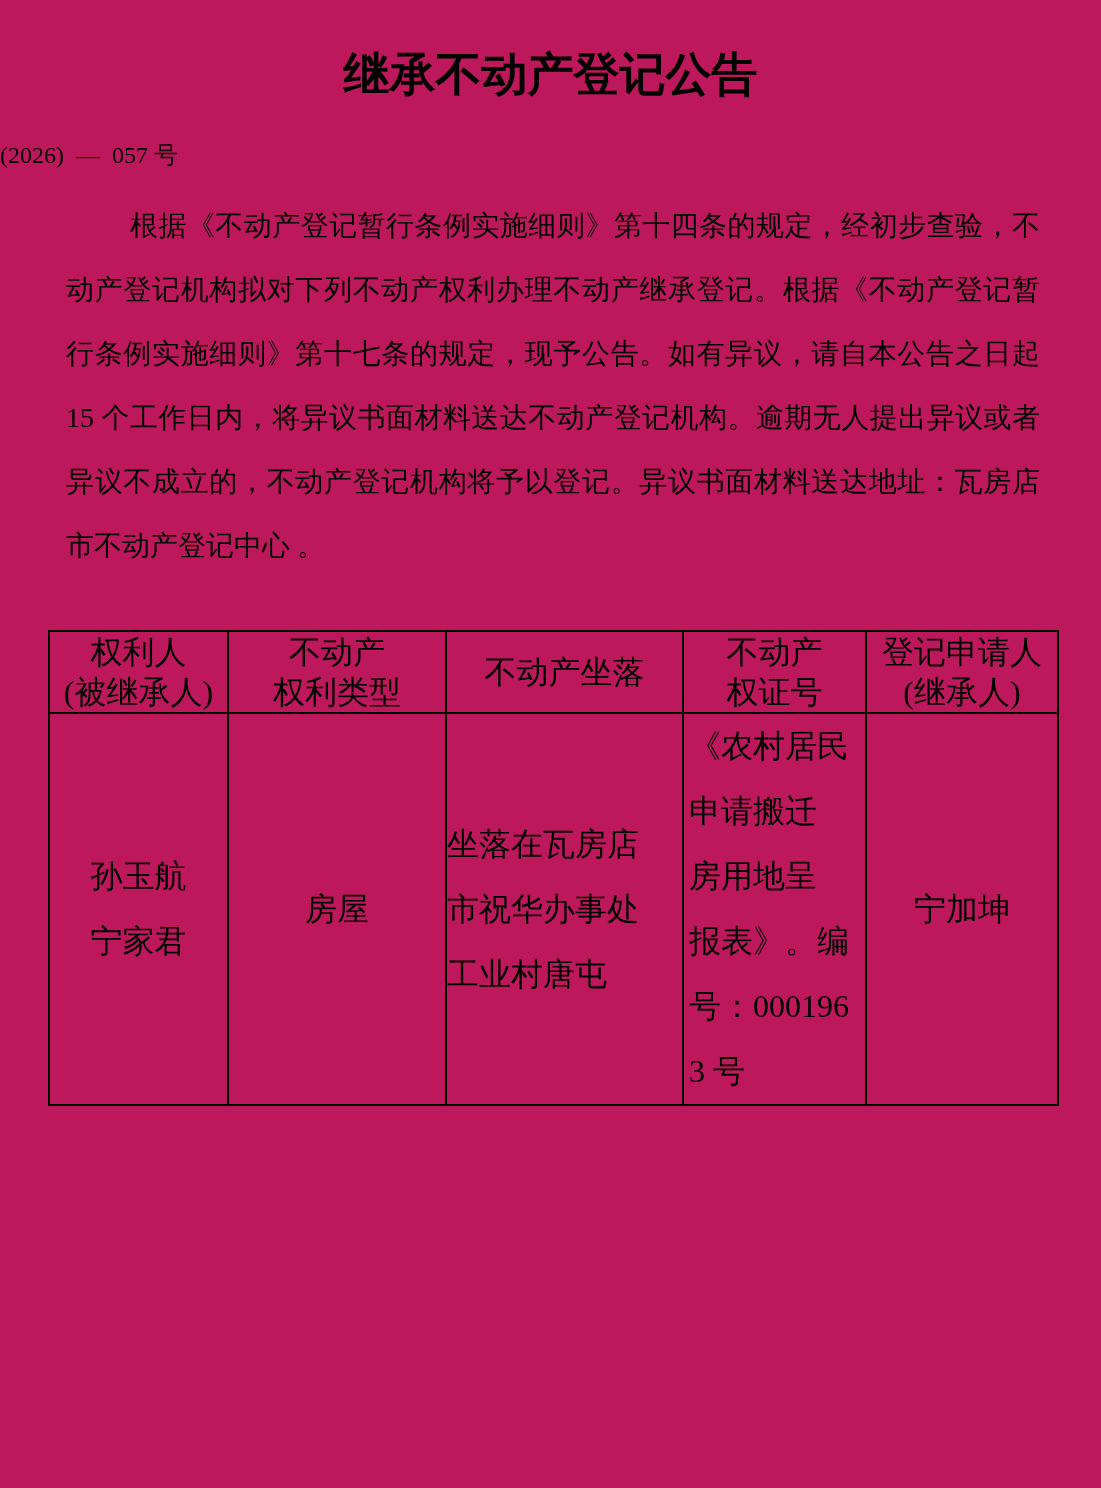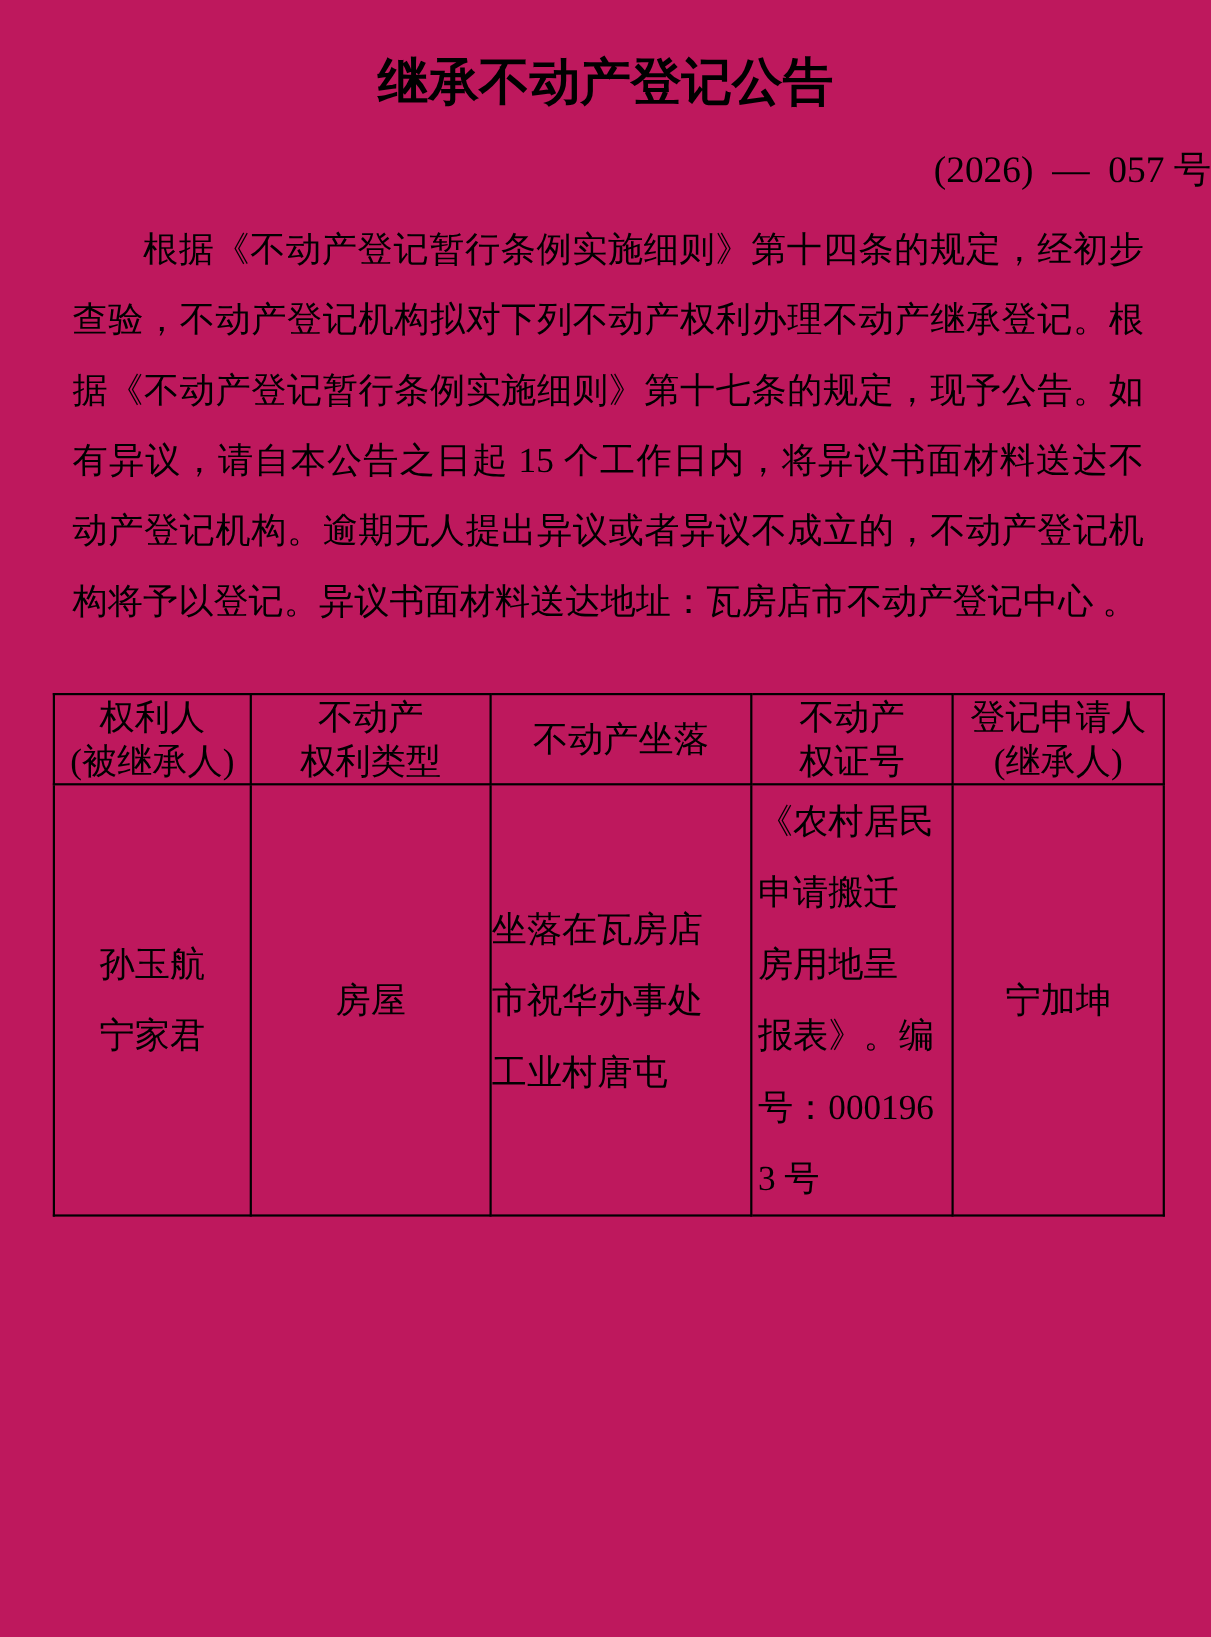--- a/index.html
+++ b/index.html
@@ -17,28 +17,28 @@
   .title {
     margin: 0;
     text-align: center;
     font-family: "Liberation Sans", "DejaVu Sans", sans-serif;
     font-weight: bold;
     font-size: 46px;
     line-height: 60px;
   }
   .doc-number {
     margin-top: 28px;
-    text-align: right;
-    font-size: 34px;
+    text-align: left;
+    font-size: 24px;
     line-height: 46px;
     white-space: pre;
   }
   .body-text {
     margin: 16px 61px 0 66px;
-    font-size: 32px;
+    font-size: 28px;
     line-height: 64px;
     text-align: justify;
     text-justify: inter-ideograph;
     text-indent: 64px;
   }
   table.doc-table {
     border-collapse: collapse;
     table-layout: fixed;
     margin: 52px 0 0 48px;
     border: 2px solid #000;

